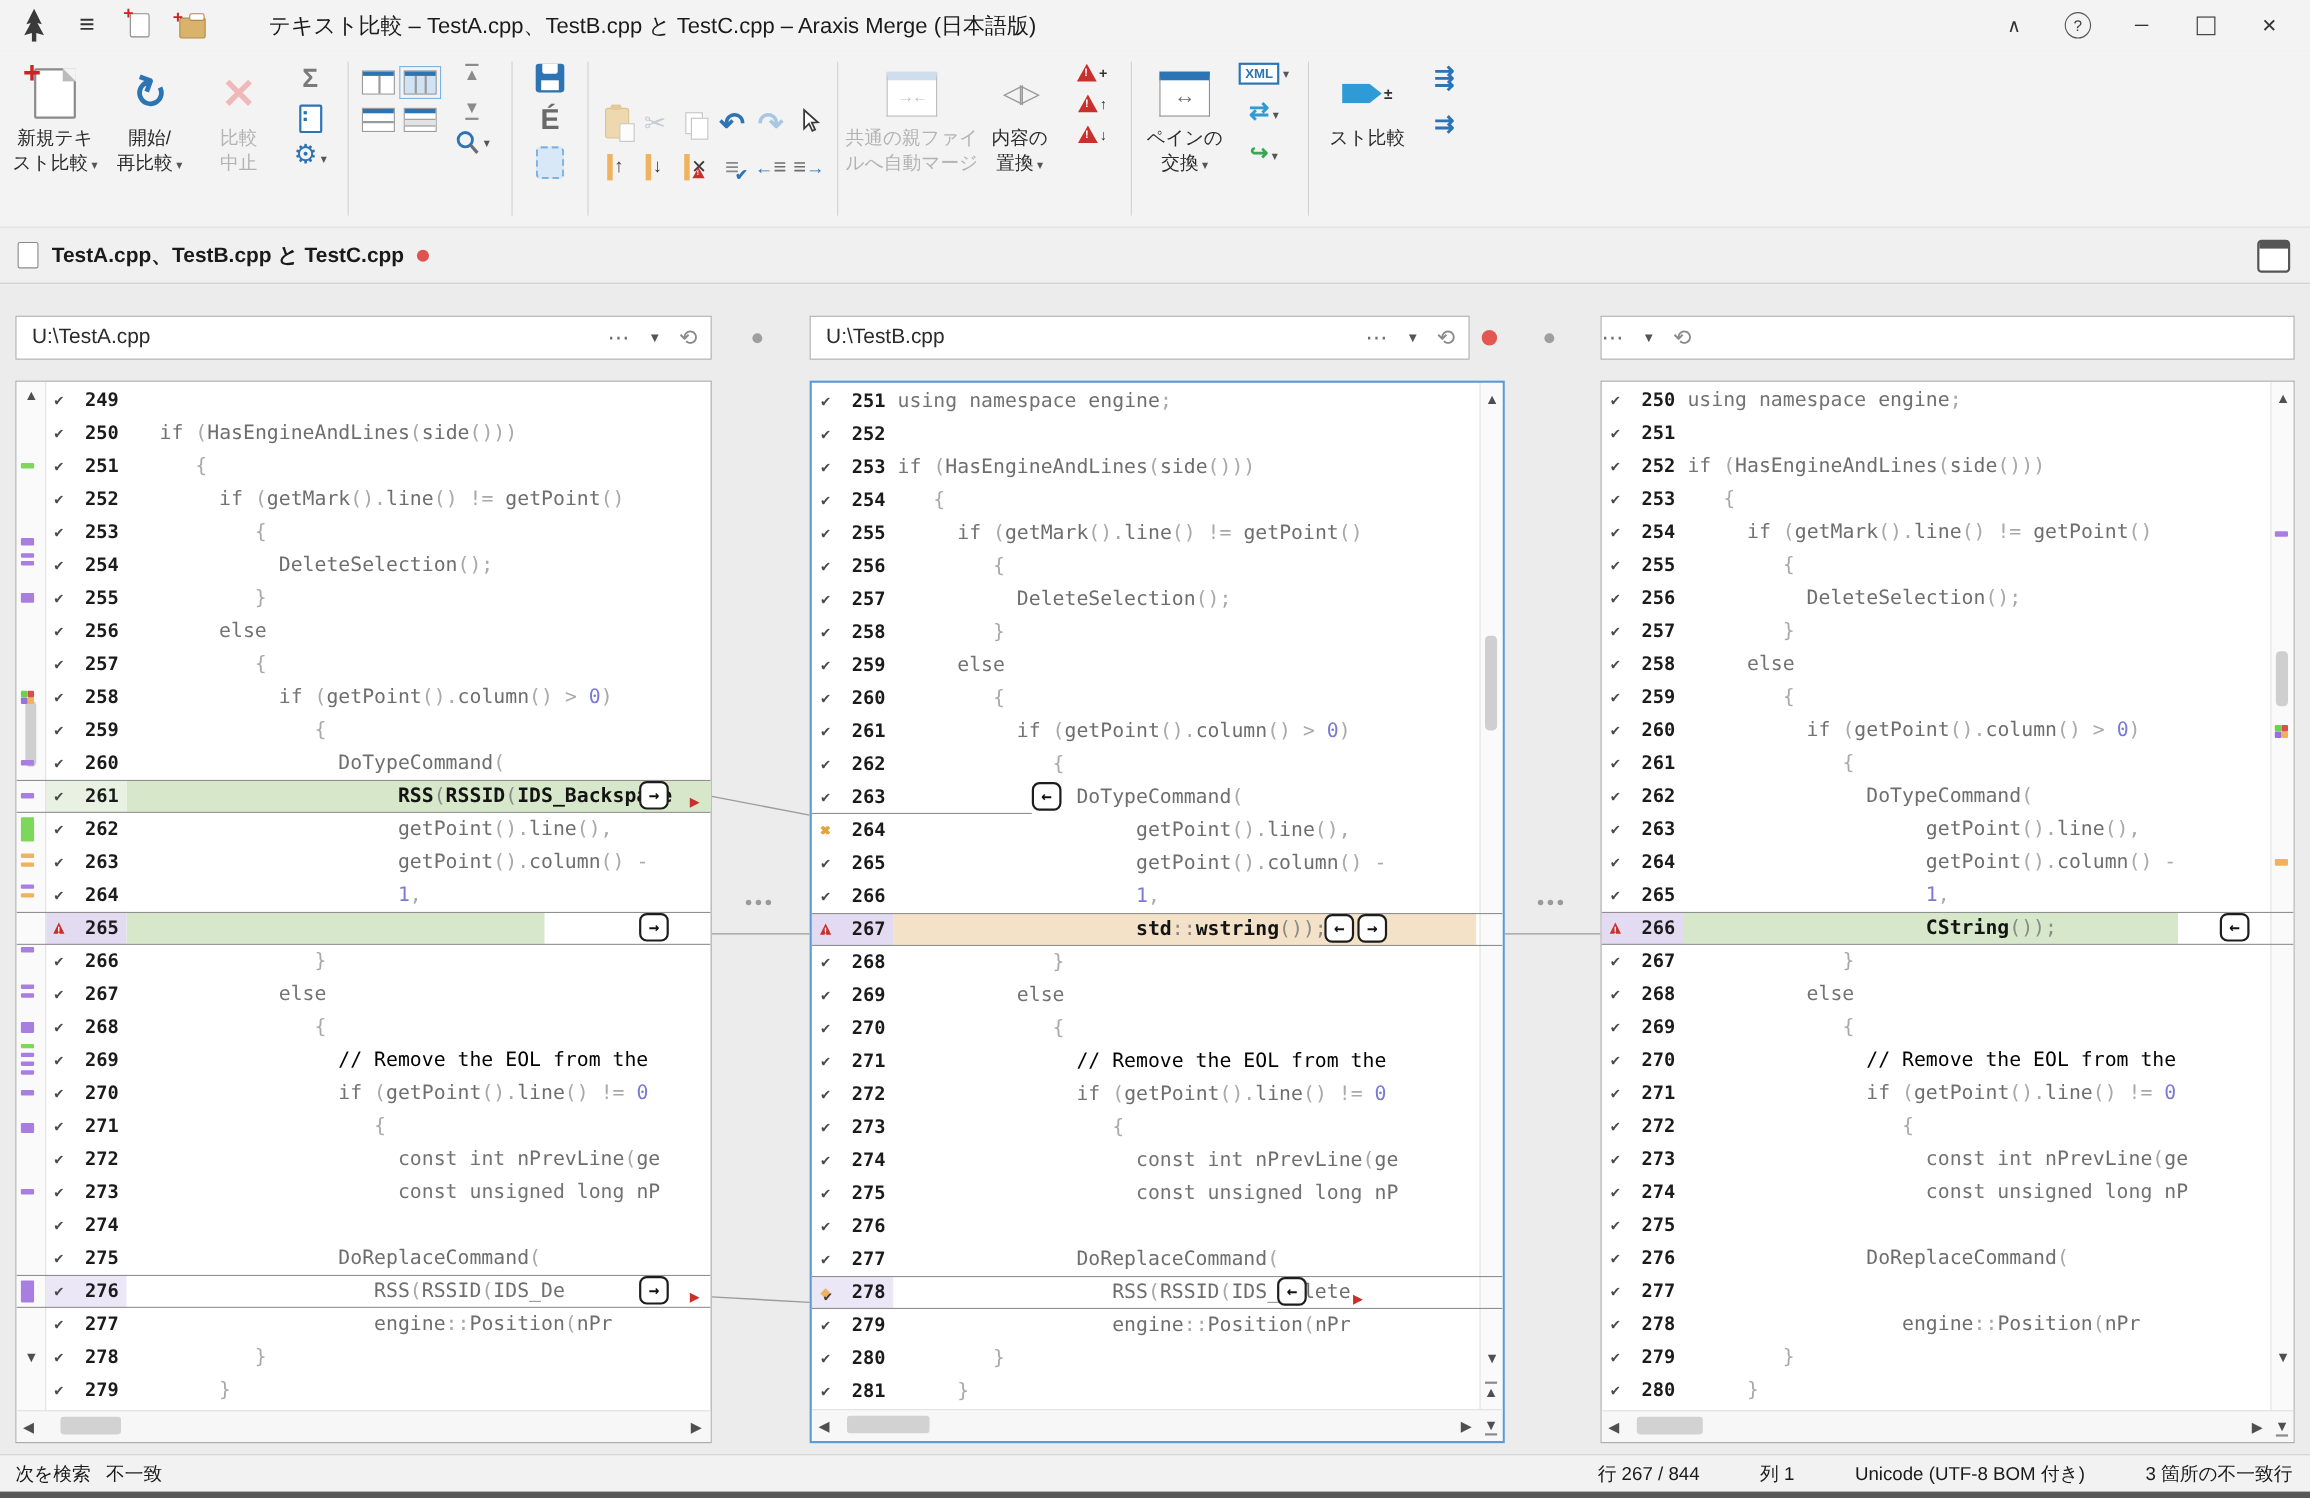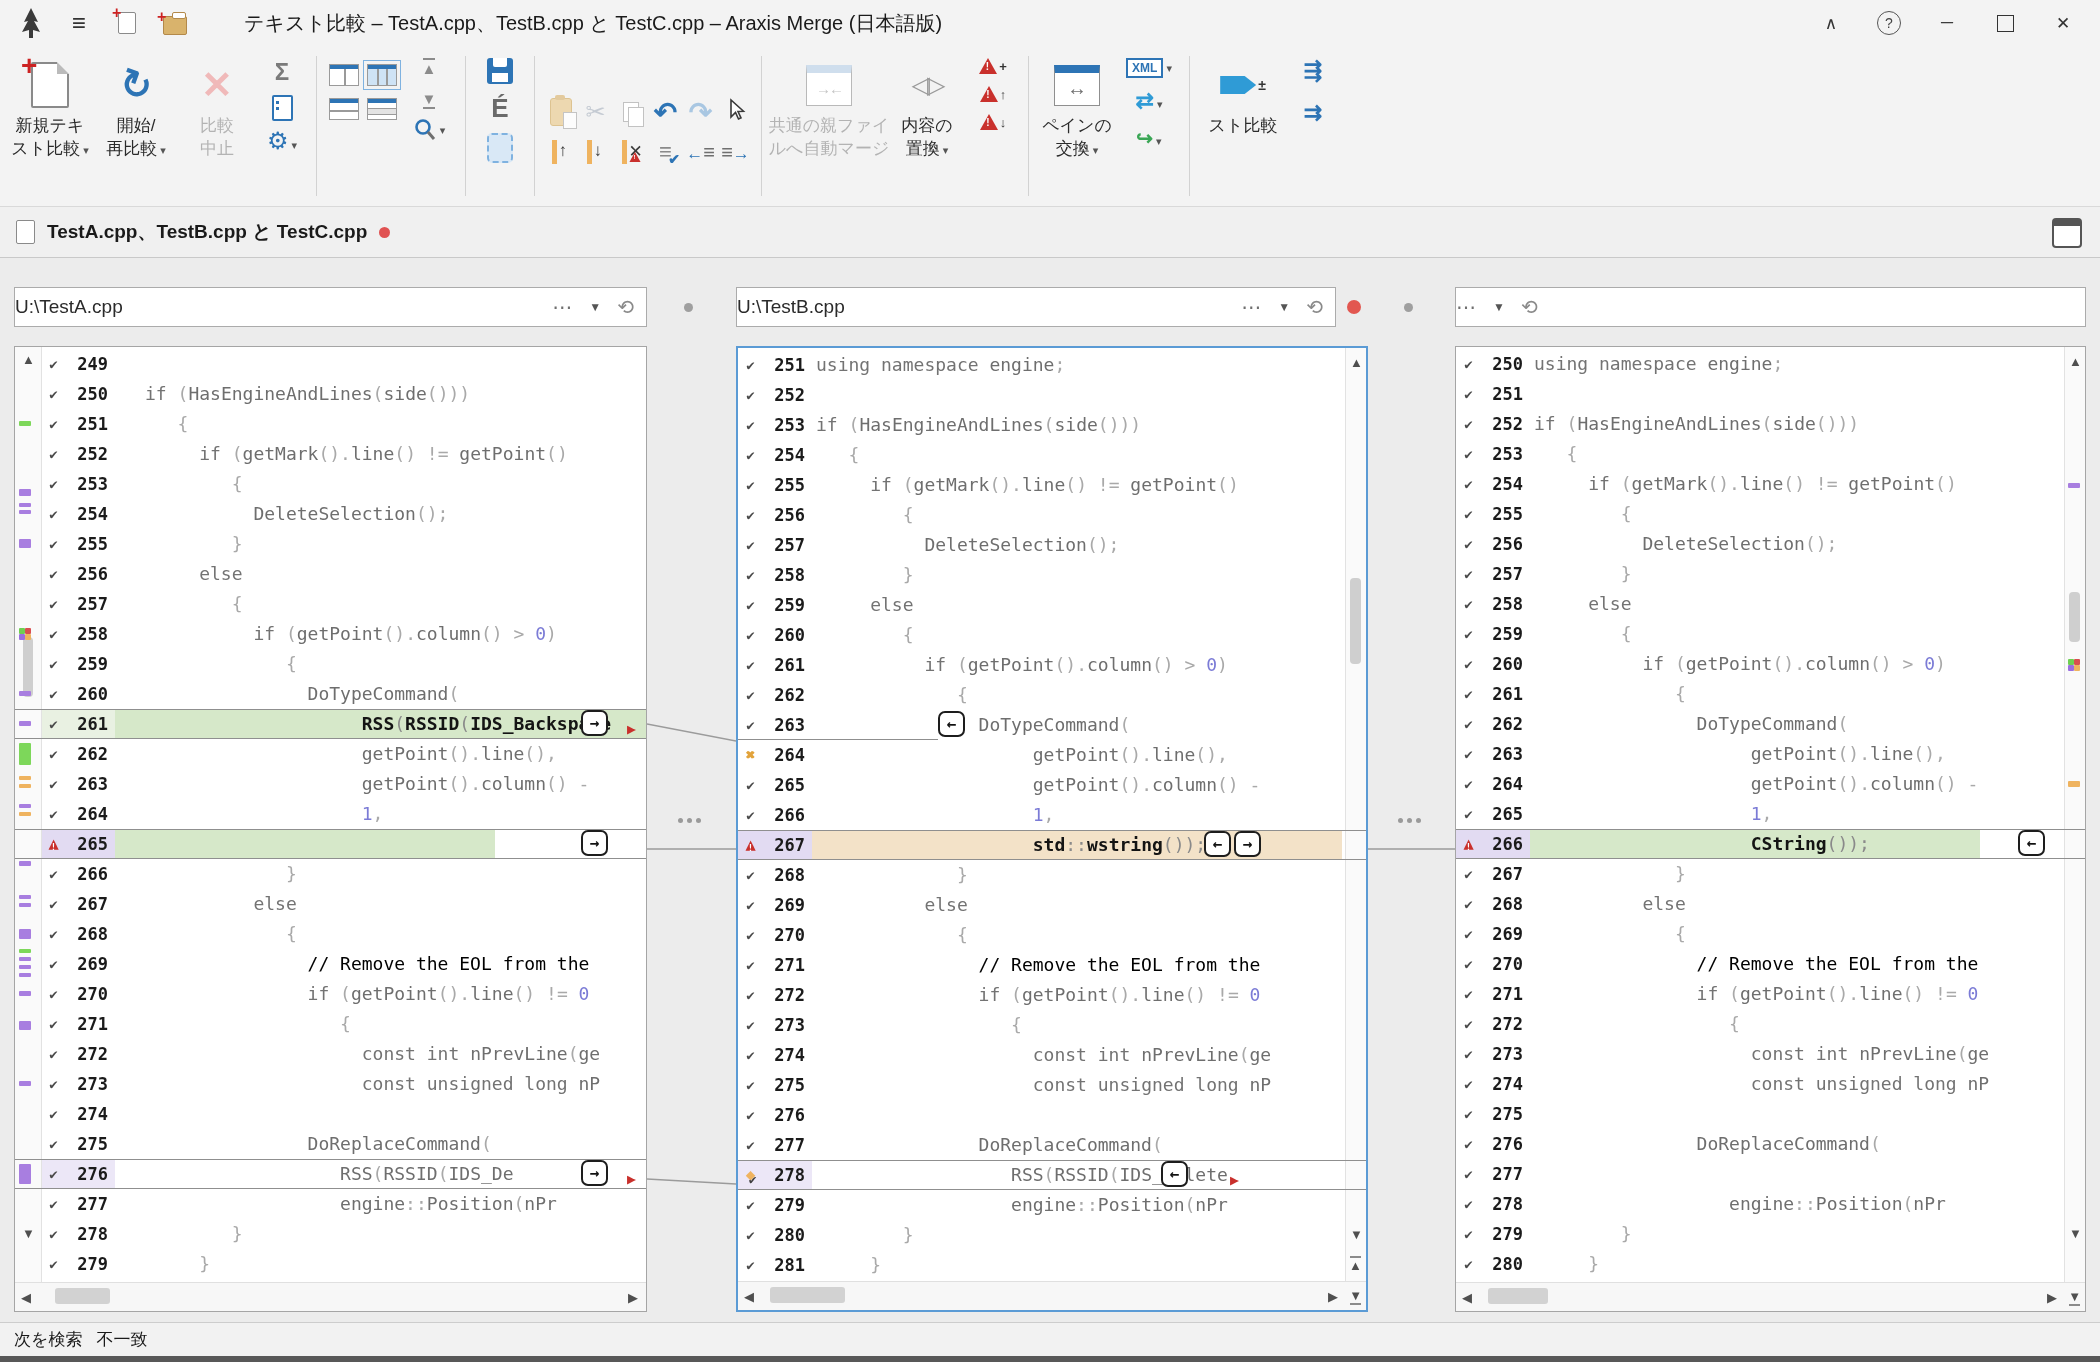--- a/index.html
+++ b/index.html
@@ -84,21 +84,21 @@
   
   .tabbar{height:50px;background:#f0f0f0;border-bottom:1px solid #c9c9c9;display:flex;align-items:center;position:relative}
   .tabdoc{position:relative;width:17px;height:22px;background:#fff;border:1.6px solid #8a8a8a;border-radius:2px;margin-left:16px}
   .tab-label{font-size:19px;font-weight:bold;margin-left:12px}
   .moddot{width:11px;height:11px;border-radius:50%;background:#e05252;margin-left:12px}
   .panebtn{position:absolute;right:18px;top:11px;width:26px;height:26px;border:2px solid #555;border-radius:4px;background:#fff}
   .panebtn:before{content:"";position:absolute;left:0;right:0;top:0;height:6px;background:#555}
   
   .hdrrow{height:74px;position:relative;background:#ececec}
   .hdrbox{position:absolute;top:29px;height:40px;background:#fff;border:1px solid #ababab;display:flex;align-items:center;box-sizing:border-box}
-  .hpath{font-size:19px;color:#2b2b2b;flex:1;white-space:nowrap;overflow:hidden}
+  .hpath{font-size:19px;color:#2b2b2b;margin-left:14px;flex:1;white-space:nowrap;overflow:hidden}
   .hicons{display:flex;align-items:center;gap:16px;margin-right:12px;color:#6f6f6f}
   .hdots{font-size:20px;letter-spacing:1px}
   .hcaret{font-size:12px;color:#555}
   .hhist{font-size:20px;color:#8a8a8a}
   .gdot{position:absolute;width:9px;height:9px;border-radius:50%;background:#9f9f9f;top:45px}
   .rdot{position:absolute;width:14px;height:14px;border-radius:50%;background:#e25750;top:42px}
   
   .panesarea{position:relative;height:990px;background:#ececec}
   .pane{position:absolute;top:14px;height:966px;background:#fff;border:1px solid #a5a5a5;overflow:hidden;box-sizing:border-box}
   .pane.focus{border:2px solid #5b9bd5}
@@ -549,14 +549,20 @@
       <span class="tobar b sarr corner">▼</span>
     </div>
   </div>
 </div>
 
 <div class="statusbar">
   <div class="sb-left">
     <span>次を検索</span>
     <span>不一致</span>
   </div>
+  <div class="sb-right">
+    <span>行 267 / 844</span>
+    <span>列 1</span>
+    <span>Unicode (UTF-8 BOM 付き)</span>
+    <span>3 箇所の不一致行</span>
+  </div>
 </div>
 <div class="bottombar"></div>
 
 </body></html>

